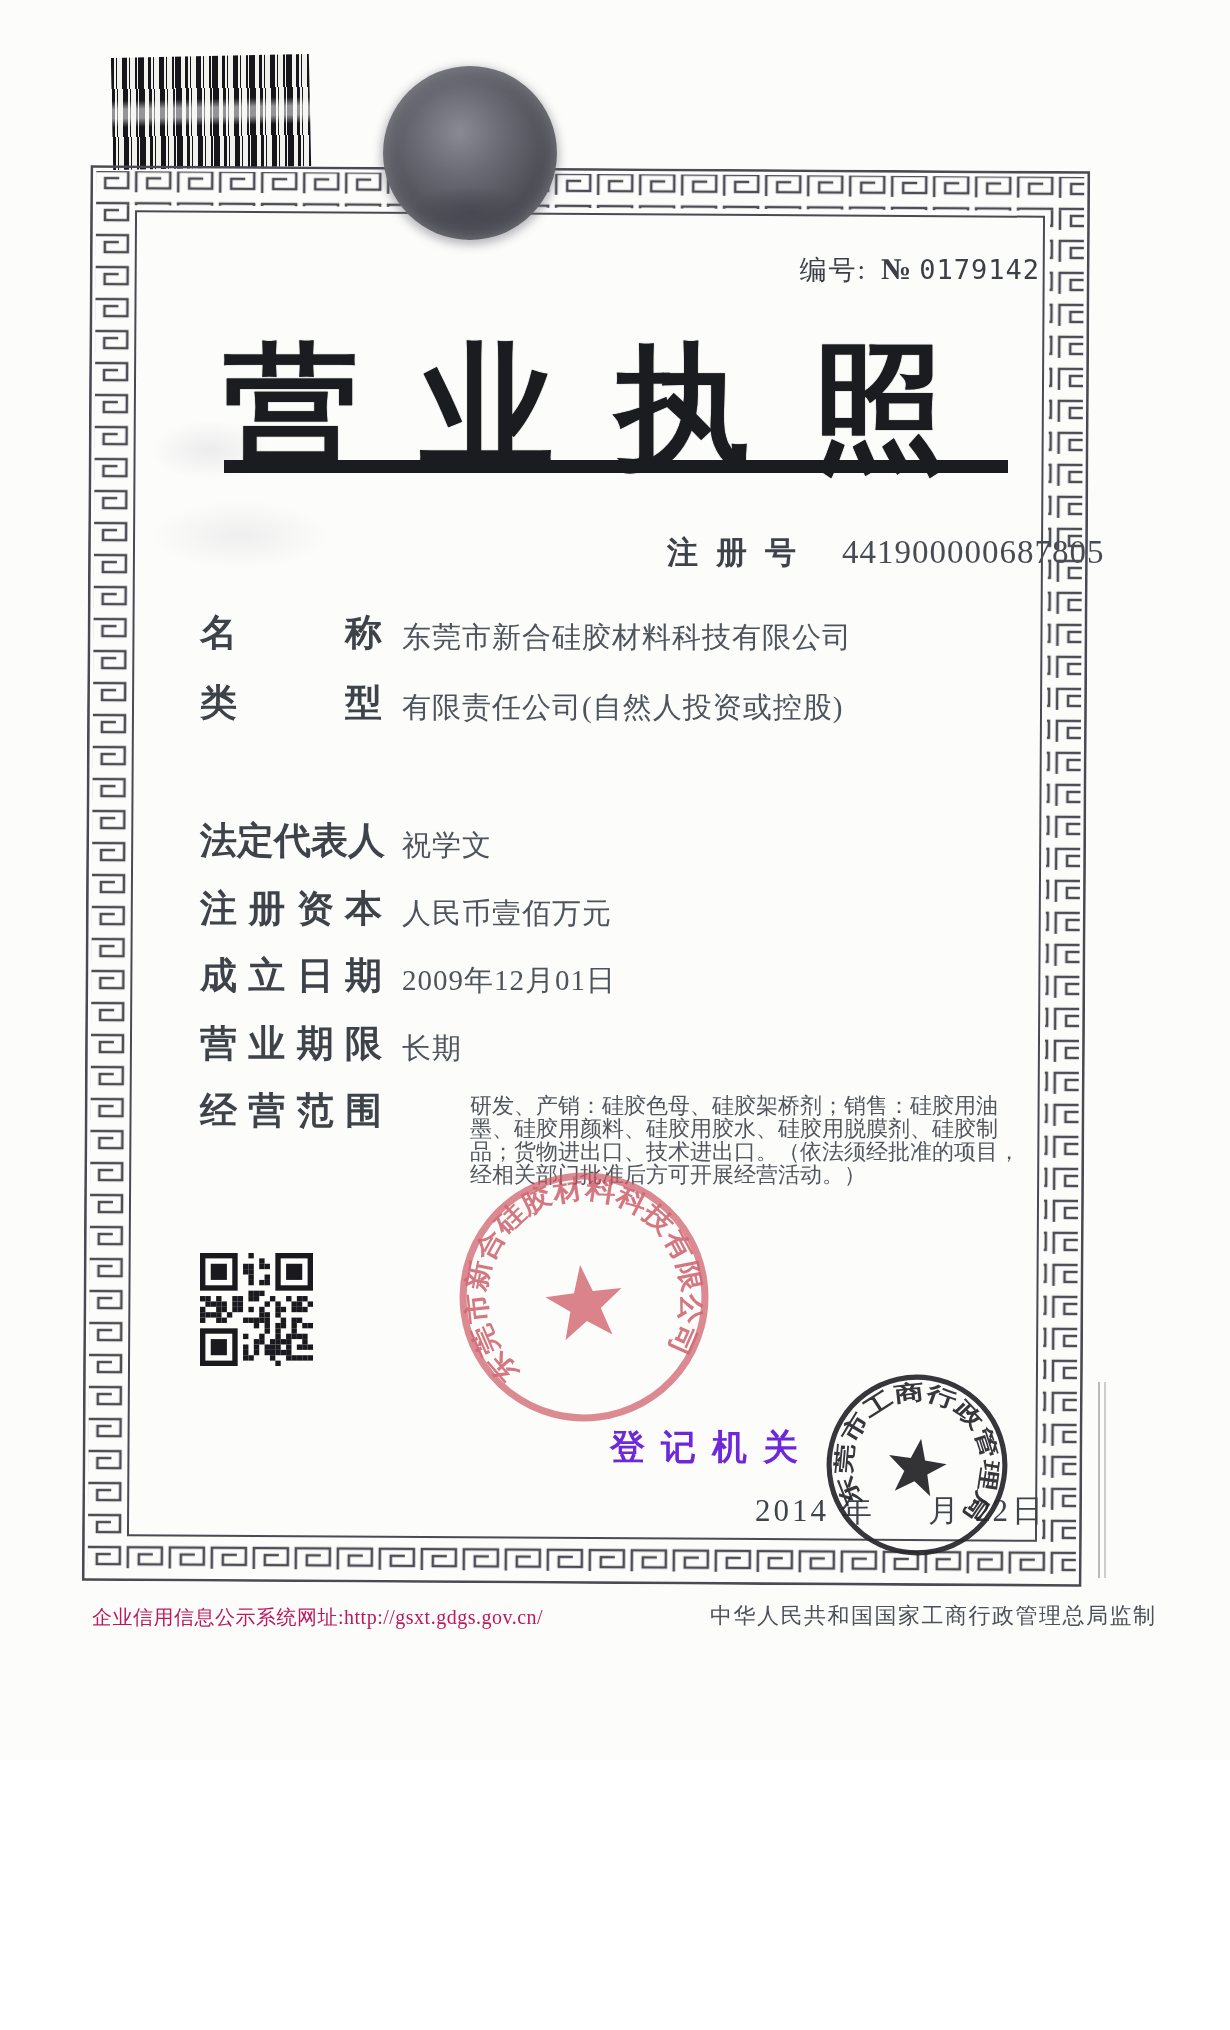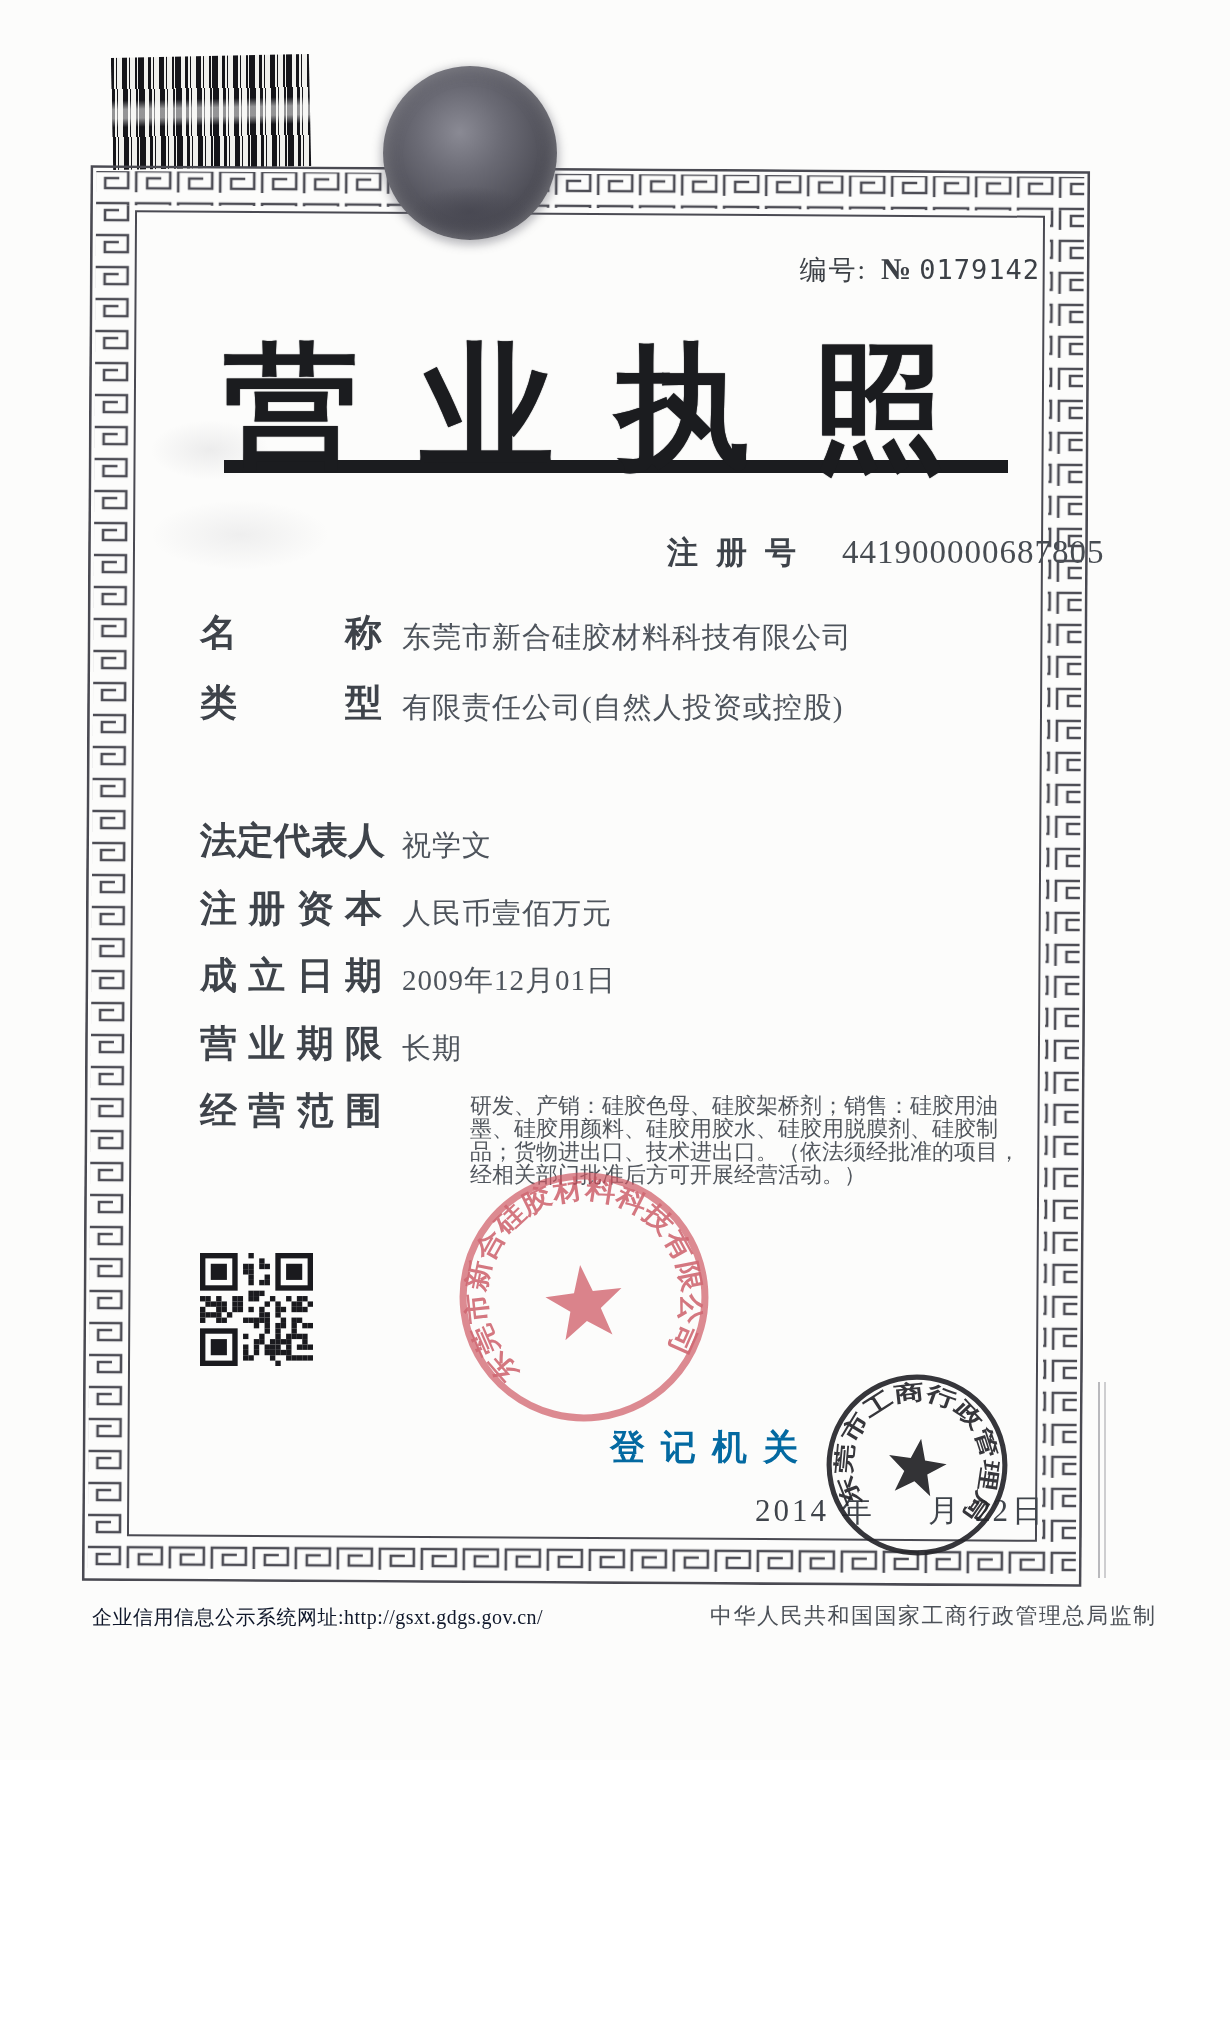--- a/index.html
+++ b/index.html
@@ -57,30 +57,30 @@
     font-size:37px;font-weight:600;color:#3e434a;
     text-align:justify;text-align-last:justify;line-height:1.15;
   }
   .fvalue{font-size:29px;color:#4e545c;margin-left:20px;margin-top:6px;letter-spacing:1px;}
   .fvalue.scope{
     margin-left:88px;width:560px;white-space:normal;
     font-size:22px;line-height:23px;margin-top:4px;letter-spacing:0;color:#51565d;
   }
   .registrar{
     position:absolute;left:610px;top:1424px;
-    font-size:35px;font-weight:600;letter-spacing:16px;color:#0369a1;white-space:nowrap;
+    font-size:35px;font-weight:600;letter-spacing:16px;color:#6d28d9;white-space:nowrap;
   }
   .dateline{position:absolute;left:755px;top:1490px;font-size:31px;color:#3f444b;white-space:nowrap;}
   .dateline .d-year{letter-spacing:3px;}
   .dateline .d-yu{margin-left:12px;}
   .dateline .d-mu{margin-left:56px;}
   .dateline .d-day{margin-left:16px;letter-spacing:2px;}
   .dateline .d-du{margin-left:2px;}
   .footer-left{
-    position:absolute;left:92px;top:1604px;font-size:20px;color:#0f172a;letter-spacing:.5px;
+    position:absolute;left:92px;top:1604px;font-size:20px;color:#be185d;letter-spacing:.5px;
     font-family:"Liberation Serif","DejaVu Serif",serif;
   }
   .footer-right{
     position:absolute;left:710px;top:1601px;font-size:22px;color:#4c5158;letter-spacing:1.5px;font-weight:400;
   }
   
   .qr{position:absolute;left:200px;top:1253px;width:113px;height:113px;}
   .seal-red{position:absolute;left:453px;top:1166px;width:262px;height:262px;transform:rotate(-7deg);opacity:.85;}
   .seal-black{position:absolute;left:823px;top:1371px;width:188px;height:188px;transform:rotate(9deg);opacity:.92;}
   .smudge{position:absolute;border-radius:50%;pointer-events:none;}

